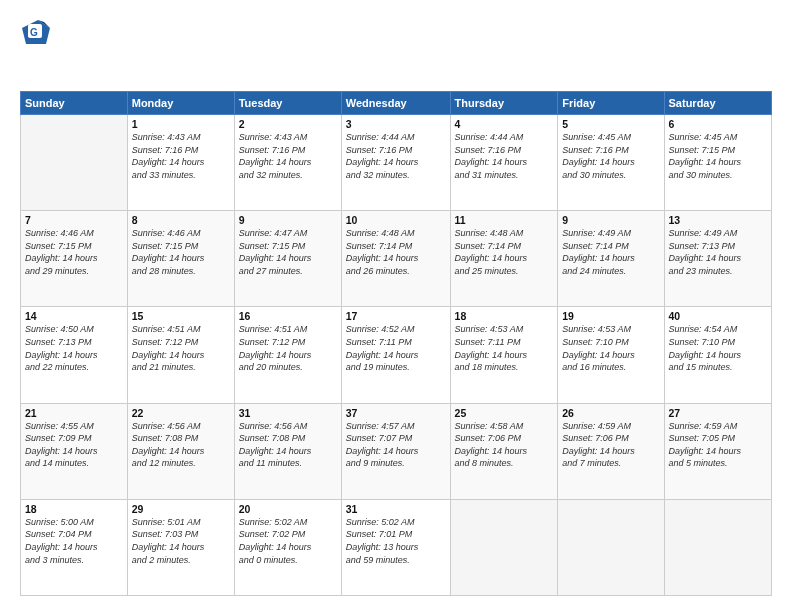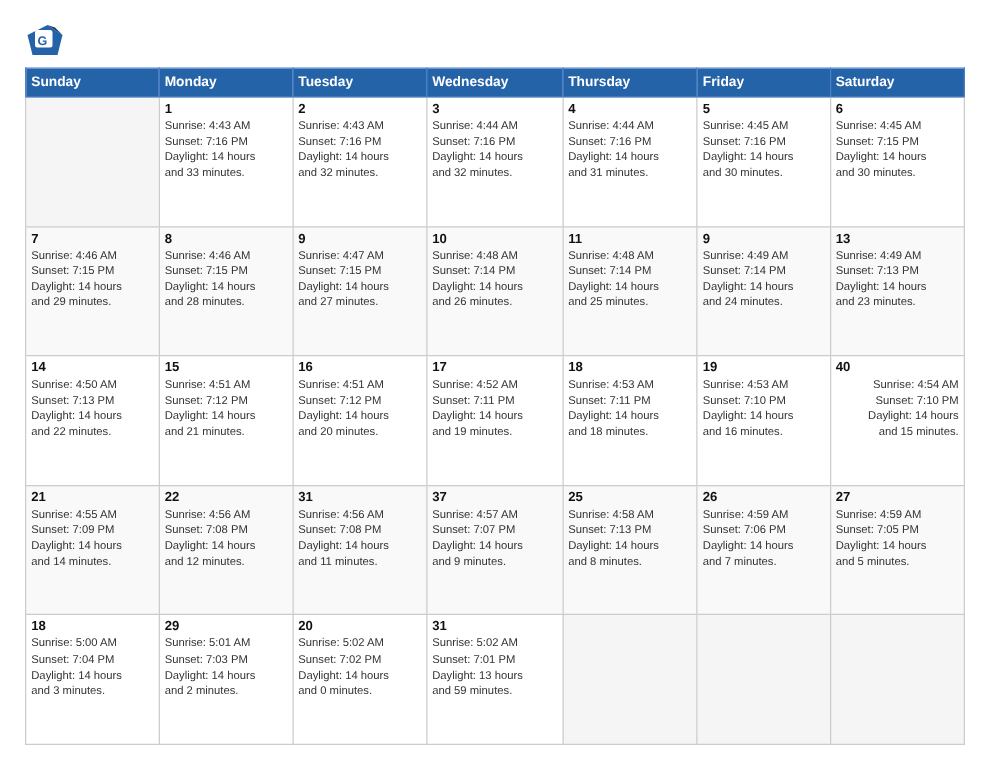--- a/index.html
+++ b/index.html
@@ -35,20 +35,21 @@
     .subtitle {
       font-size: 13px;
       color: #333;
       font-weight: normal;
     }
     .calendar {
       width: 100%;
       border-collapse: collapse;
       flex: 1;
       font-size: 9.5px;
+      margin-top: 37px;
     }
     .calendar thead tr th {
       background-color: #2563a8;
       color: #fff;
       padding: 5px 4px;
       text-align: left;
       font-size: 11px;
       border: 1px solid #4a7fc4;
     }
     .calendar tbody tr td {
@@ -65,20 +66,21 @@
     .day-number {
       font-weight: bold;
       font-size: 10.5px;
       color: #111;
       margin-bottom: 1px;
     }
     .day-info {
       color: #333;
       font-size: 9px;
       line-height: 1.4;
+      font-style: italic;
     }
     .empty-cell {
       background: #f5f5f5 !important;
     }
     .logo-row {
       display: flex;
       align-items: center;
       gap: 2px;
     }
     .logo-text-block {
@@ -258,21 +260,21 @@
           </td>
           <td>
             <div class="day-number">19</div>
             <div class="day-info" style="white-space: pre-line;">Sunrise: 4:53 AM
 Sunset: 7:10 PM
 Daylight: 14 hours
 and 16 minutes.</div>
           </td>
           <td>
             <div class="day-number">40</div>
-            <div class="day-info" style="white-space: pre-line; text-align: right;">Sunrise: 4:54 AM
+            <div class="day-info" style="white-space: pre-line;">Sunrise: 4:54 AM
 Sunset: 7:10 PM
 Daylight: 14 hours
 and 15 minutes.</div>
           </td>
         </tr>
         <tr>
           <td>
             <div class="day-number">21</div>
             <div class="day-info" style="white-space: pre-line;">Sunrise: 4:55 AM
 Sunset: 7:09 PM
@@ -296,21 +298,21 @@
           <td>
             <div class="day-number">37</div>
             <div class="day-info" style="white-space: pre-line;">Sunrise: 4:57 AM
 Sunset: 7:07 PM
 Daylight: 14 hours
 and 9 minutes.</div>
           </td>
           <td>
             <div class="day-number">25</div>
             <div class="day-info" style="white-space: pre-line;">Sunrise: 4:58 AM
-Sunset: 7:13 PM
+Sunset: 7:06 PM
 Daylight: 14 hours
 and 8 minutes.</div>
           </td>
           <td>
             <div class="day-number">26</div>
             <div class="day-info" style="white-space: pre-line;">Sunrise: 4:59 AM
 Sunset: 7:06 PM
 Daylight: 14 hours
 and 7 minutes.</div>
           </td>

